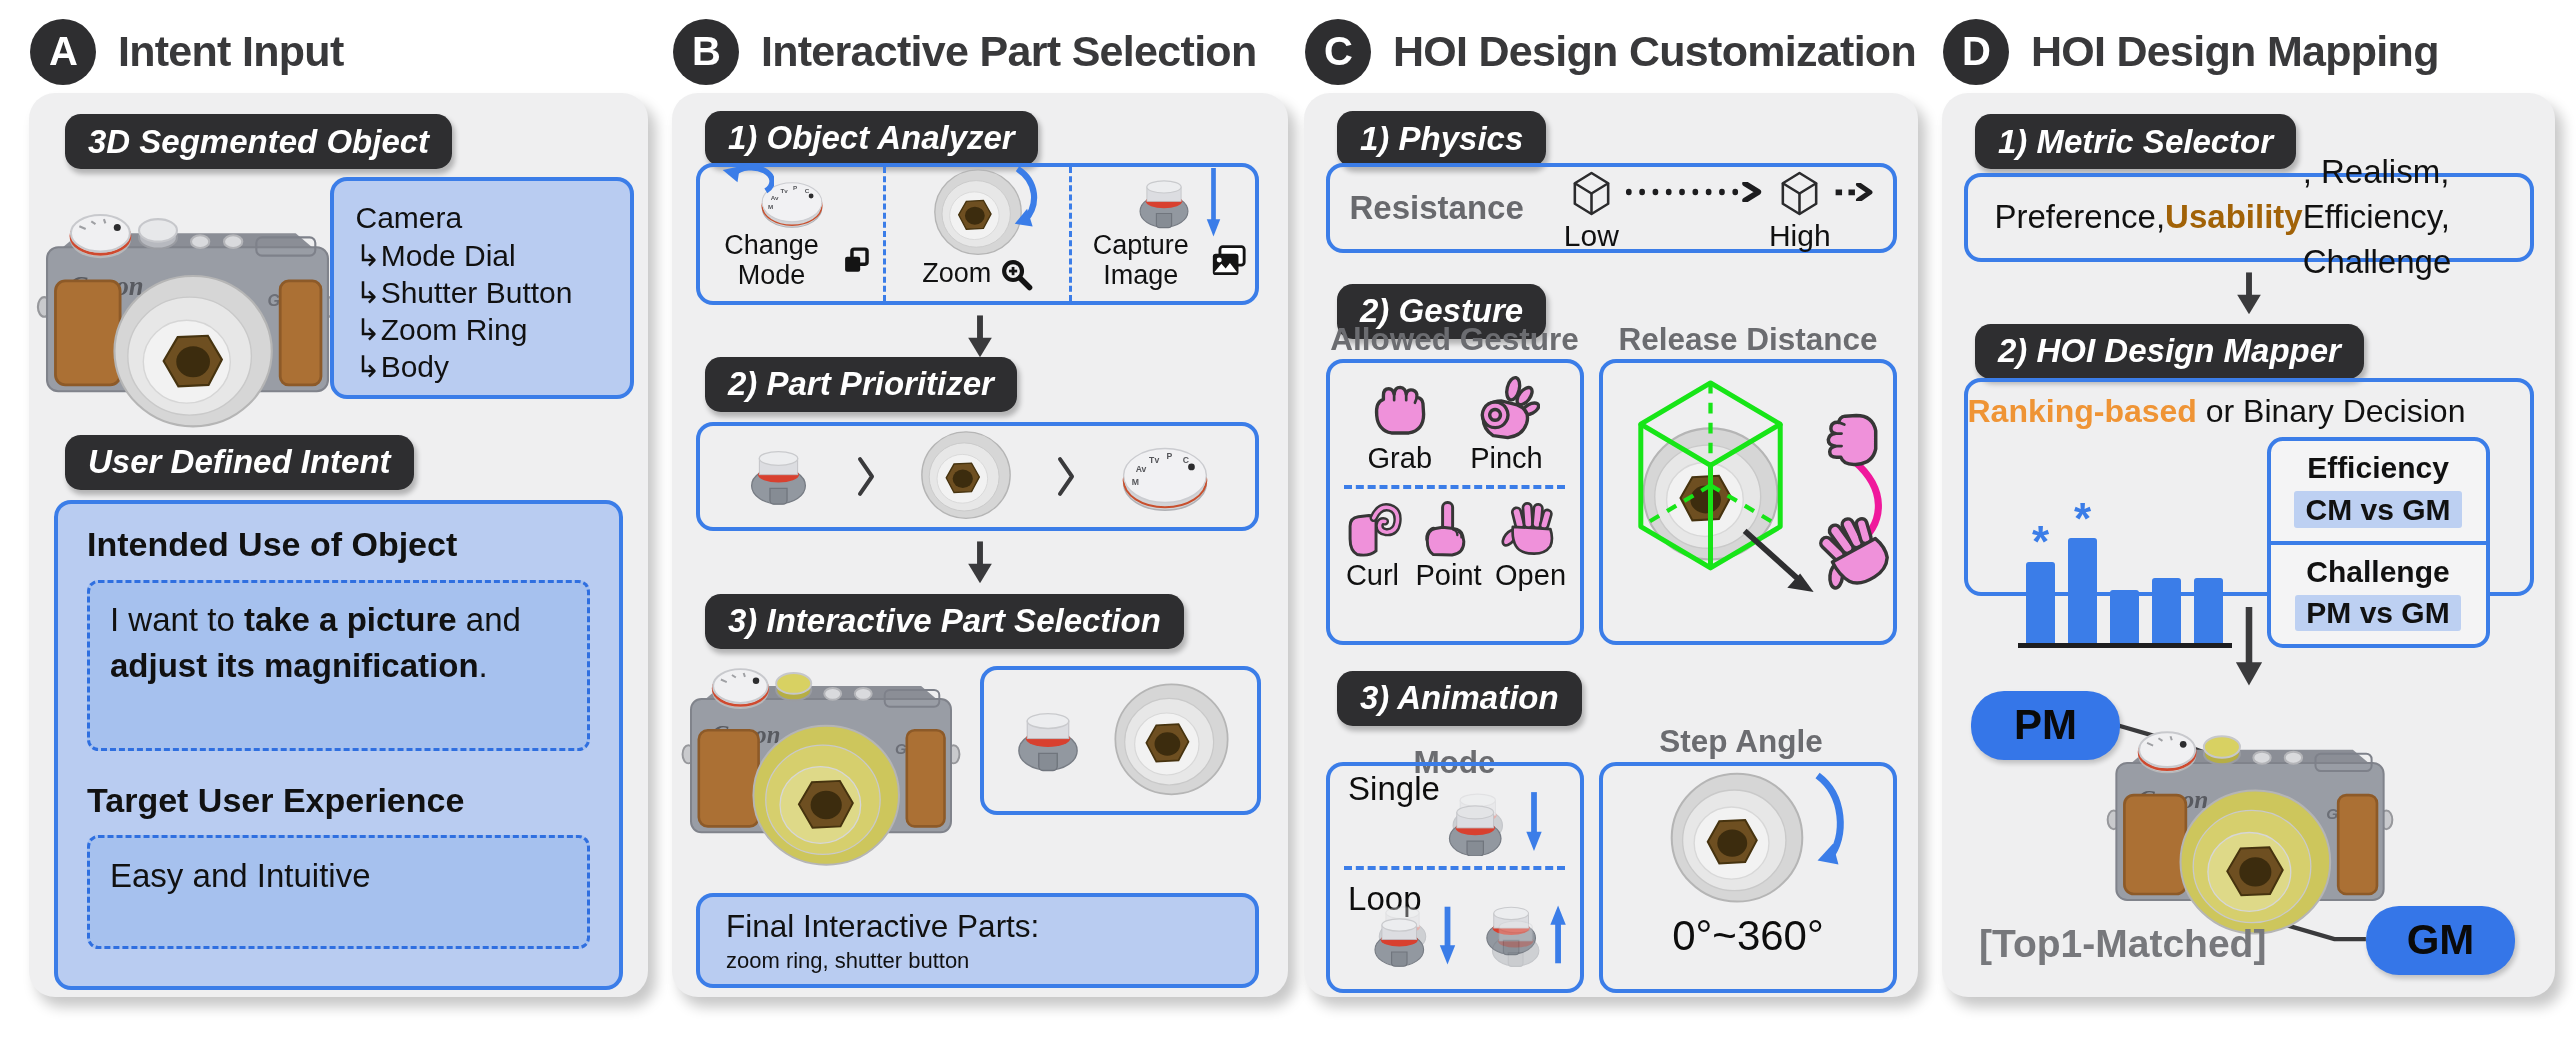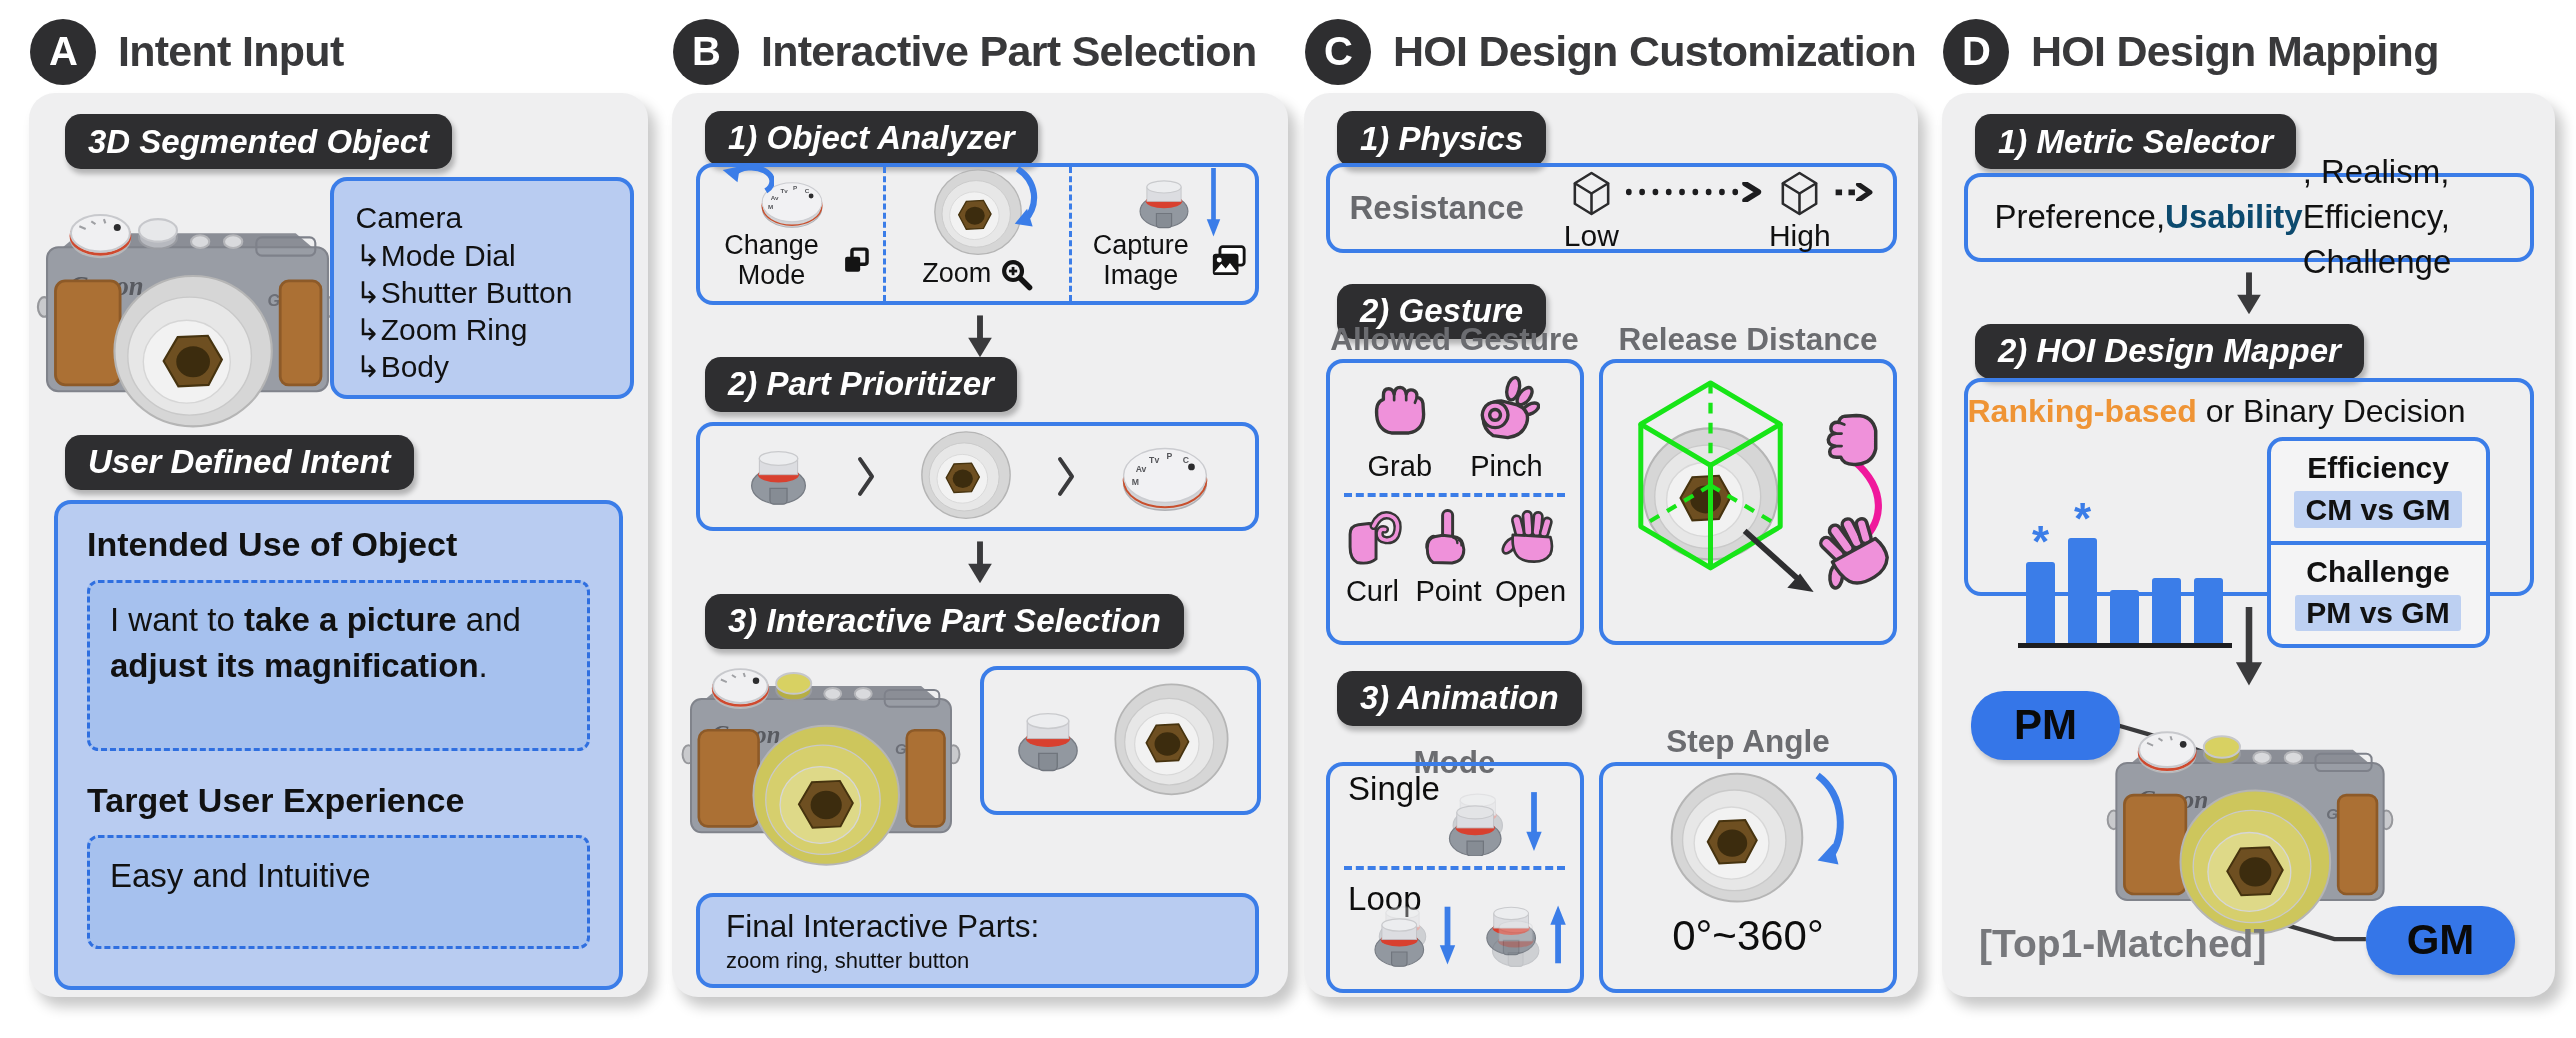--- a/index.html
+++ b/index.html
@@ -31,21 +31,21 @@
   .an-img{flex:1;display:flex;align-items:center;justify-content:center;position:relative;width:100%;}
   .an-label{font-size:27px;text-align:center;display:flex;align-items:center;gap:8.6px;line-height:1.1;}
   .prio-row{display:flex;align-items:center;justify-content:space-evenly;height:100%;}
   .sel-row{display:flex;align-items:center;justify-content:space-evenly;height:100%;}
   .final-line1{font-size:31.5px;}
   .final-line2{font-size:22px;font-weight:normal;margin-top:3px;}
   
   .phys-row{display:flex;align-items:center;height:100%;padding:0 20px;box-sizing:border-box;}
   .cube-col{display:flex;flex-direction:column;align-items:center;gap:1.4px;margin-top:7.2px;}
   .cube-cap{font-size:30px;color:#101010;}
-  .hand-fig{display:flex;flex-direction:column;align-items:center;gap:9px;margin:0;}
+  .hand-fig{display:flex;flex-direction:column;align-items:center;gap:1px;margin:0;}
   .hand-cap{font-size:29px;color:#101010;}
   .g-row{display:flex;justify-content:space-evenly;align-items:flex-end;}
   .dash-div{border-top:4.3px dashed #3b7de8;margin:10px 14.3px;}
   .mode-word{font-size:33px;color:#0d0d0d;margin:4.3px 0 0 18.6px;}
   .step-val{font-size:42px;color:#0d0d0d;text-align:center;margin-top:10px;}
   
   .metric-text{font-size:33px;line-height:1.35;display:flex;align-items:center;height:100%;
                padding:0 27px;box-sizing:border-box;}
   .mapper-head{font-size:32px;text-align:left;margin-top:11.5px;}
   .mapper-row{display:flex;justify-content:space-between;align-items:flex-end;padding:7.2px 40px 0 50px;}
@@ -446,21 +446,21 @@
         </g>
         <g transform="translate(276,248) rotate(-32)">
           <use href="#sym-hand-open" width="108" height="108"></use>
         </g>
       </svg>
     </div>
 
     <div class="pill" style="left:33px;top:578px;">3) Animation</div>
 
     <div class="gray-head" style="left:21.5px;top:630px;width:258px;margin-top:21px;">Mode</div>
-    <div class="gray-head" style="left:295px;top:630px;width:298px;">Step Angle</div>
+    <div class="gray-head" style="left:288px;top:630px;width:298px;">Step Angle</div>
 
     <div class="bluebox" style="left:21.5px;top:669px;width:258px;height:231px;">
       <div class="mode-word">Single</div>
       <svg width="158" height="69" viewBox="0 0 220 108" style="display:block;margin:-21.5px auto 0 79px;">
         <use href="#sym-shutter" x="42" y="0" width="104" height="92" opacity="0.35"></use>
         <use href="#sym-shutter" x="34" y="18" width="112" height="96" style="--cap:#e3e4e6;"></use>
         <line x1="182" y1="8" x2="182" y2="74" stroke="#3b7de8" stroke-width="9"></line>
         <polygon points="170,70 194,70 182,100" fill="#3b7de8"></polygon>
       </svg>
       <div class="dash-div"></div>
@@ -496,21 +496,21 @@
   <header class="panel-header">
     <div class="badge">D</div>
     <h2 class="panel-title">HOI Design Mapping</h2>
   </header>
   <div class="panel-box">
     <div class="pill" style="left:33px;top:21.5px;">1) Metric Selector</div>
 
     <div class="bluebox" style="left:21.5px;top:80px;width:570px;height:89px;">
       <div class="metric-text">
             <span>Preference, </span>
-            <span style="font-weight: 700; color: #0c4a6e;">Usability</span>
+            <span style="font-weight: 700; color: #a16207;">Usability</span>
             <span>, Realism, Efficiency, Challenge</span>
           </div>
     </div>
 
     <svg class="arrow-blk" style="top:179px;" width="31.5" height="44" viewBox="0 0 48 66">
           <use href="#sym-arrow-down-blk"></use>
         </svg>
 
     <div class="pill" style="left:33px;top:231px;">2) HOI Design Mapper</div>
 

